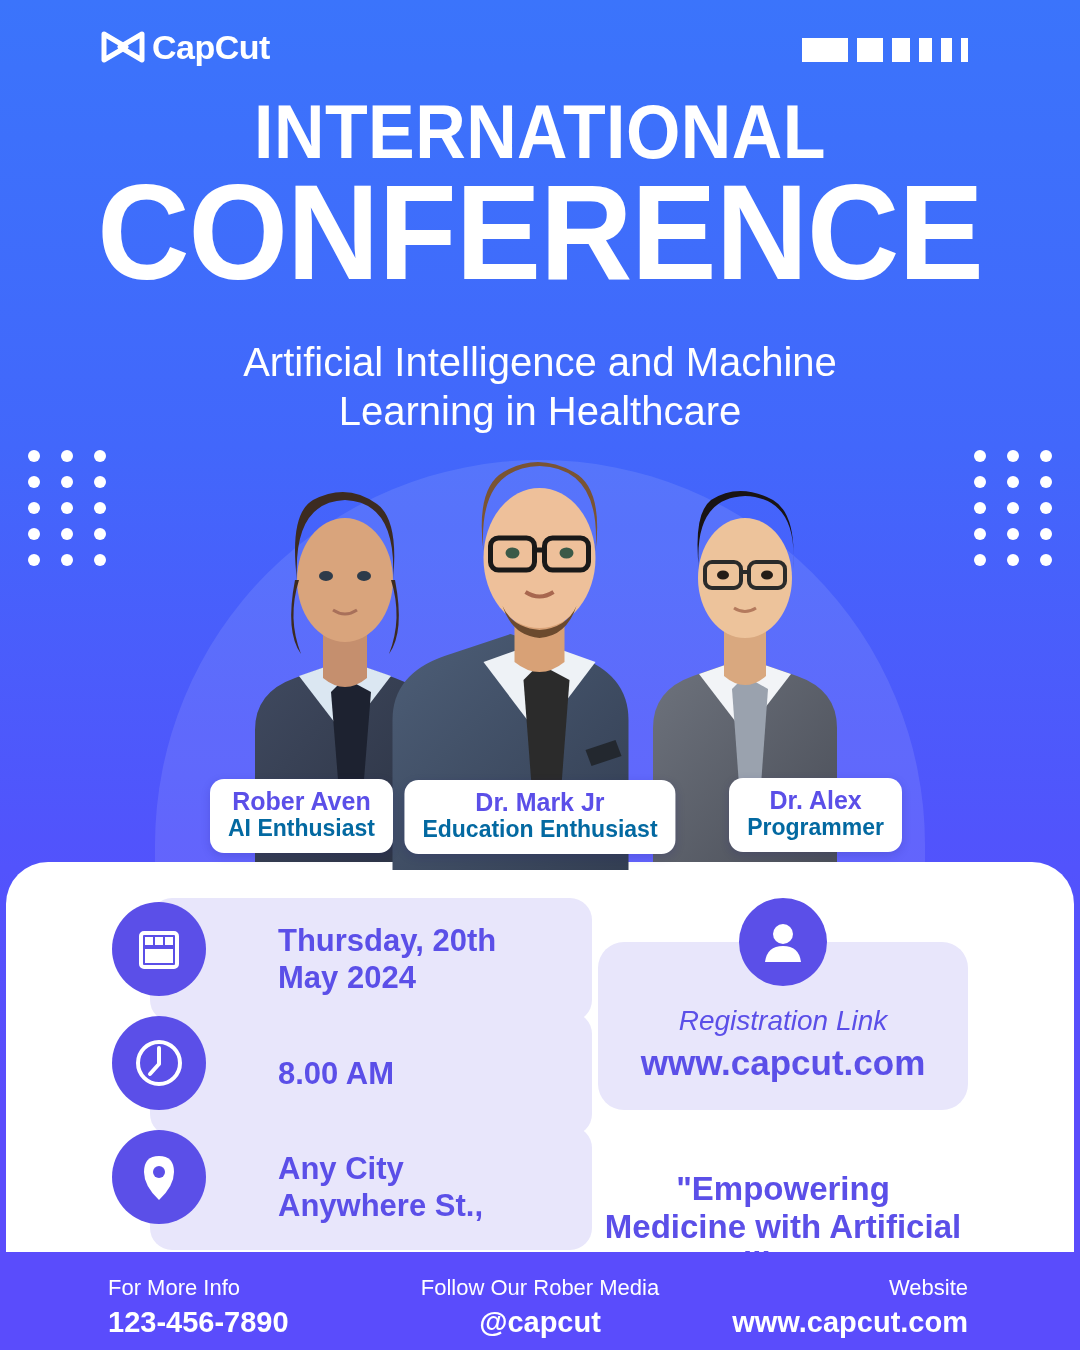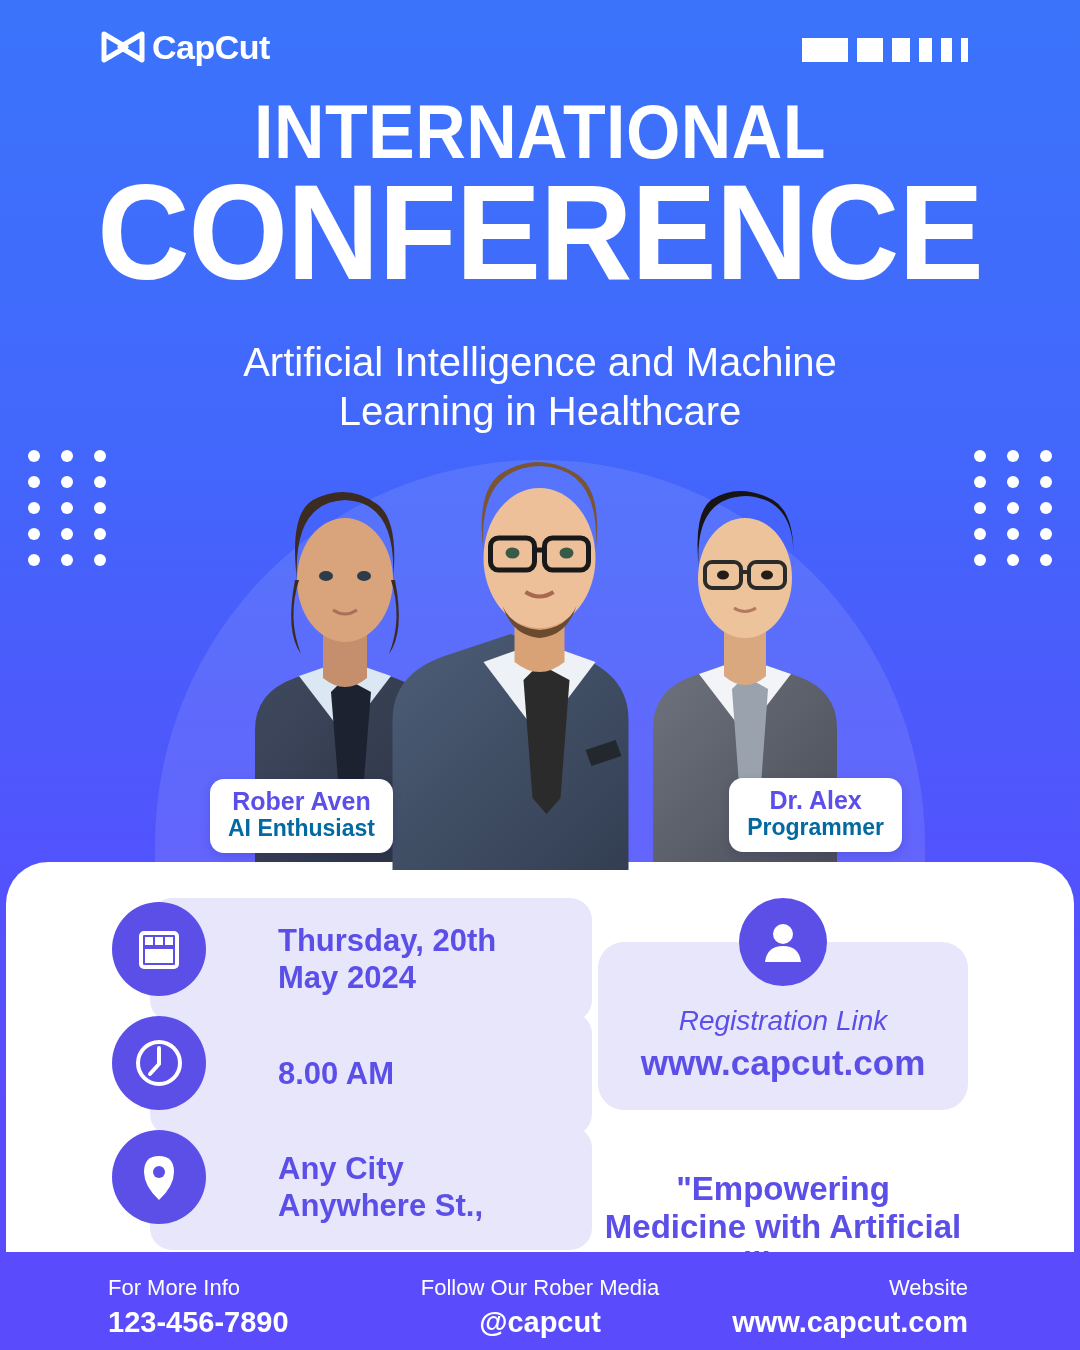--- a/index.html
+++ b/index.html
@@ -431,20 +431,24 @@
         <path d="M183 172 q14 9 28 0" stroke="#a8674f" stroke-width="4" fill="none"></path>
       </svg>
     </div>
   </div>
 
   <div class="badges">
     <div class="badge badge-1">
       <div class="badge-name">Rober Aven</div>
       <div class="badge-role">AI Enthusiast</div>
     </div>
+    <div class="badge badge-2">
+      <div class="badge-name">Dr. Mark Jr</div>
+      <div class="badge-role">Education Enthusiast</div>
+    </div>
     <div class="badge badge-3">
       <div class="badge-name">Dr. Alex</div>
       <div class="badge-role">Programmer</div>
     </div>
   </div>
 
   <div class="card">
 
     <div class="details">
 

